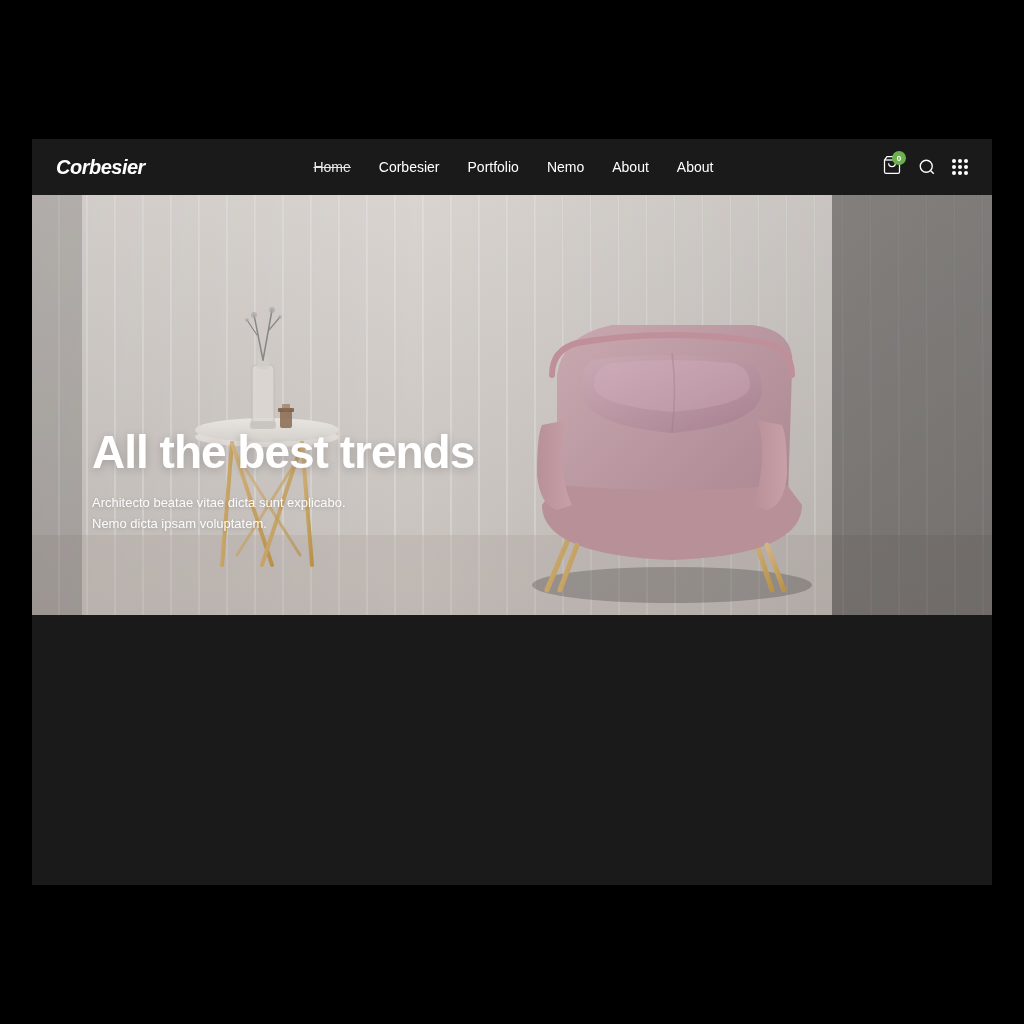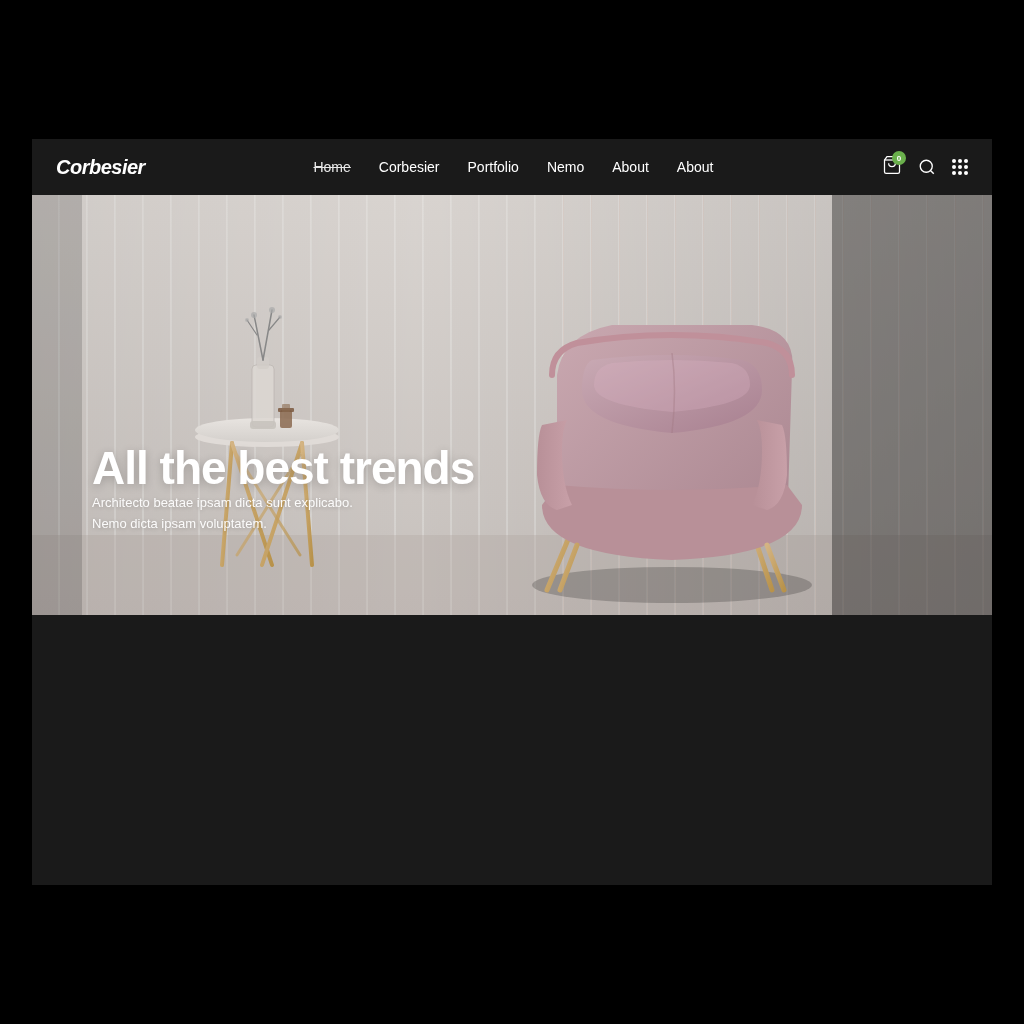--- a/index.html
+++ b/index.html
@@ -159,20 +159,21 @@
       z-index: 10;
     }
 
     .hero-title {
       color: #fff;
       font-size: 46px;
       font-weight: 800;
       line-height: 1.1;
       letter-spacing: -1px;
       text-shadow: 0 2px 10px rgba(0,0,0,0.2);
+      margin-bottom: 16px;
       max-width: 500px;
     }
 
     .hero-subtitle {
       color: rgba(255,255,255,0.95);
       font-size: 13px;
       line-height: 1.6;
       max-width: 280px;
       text-shadow: 0 1px 4px rgba(0,0,0,0.2);
     }
@@ -371,21 +372,21 @@
         <rect x="800" y="0" width="160" height="420" fill="rgba(0,0,0,0.35)"></rect>
 
         <rect x="0" y="0" width="50" height="420" fill="rgba(0,0,0,0.15)"></rect>
       </svg>
 
       <div class="hero-content">
         <h1 class="hero-title">
           <span>All the best trends</span><br>
         </h1>
         <p class="hero-subtitle">
-          <span>Architecto beatae ipsam dicta sunt explicabo.</span><br>
+          <span>Architecto beatae vitae dicta sunt explicabo.</span><br>
           <span>Nemo dicta ipsam voluptatem.</span>
         </p>
       </div>
     </section>
 
     <div class="below-hero"></div>
 
   </div>
 </div>
 

